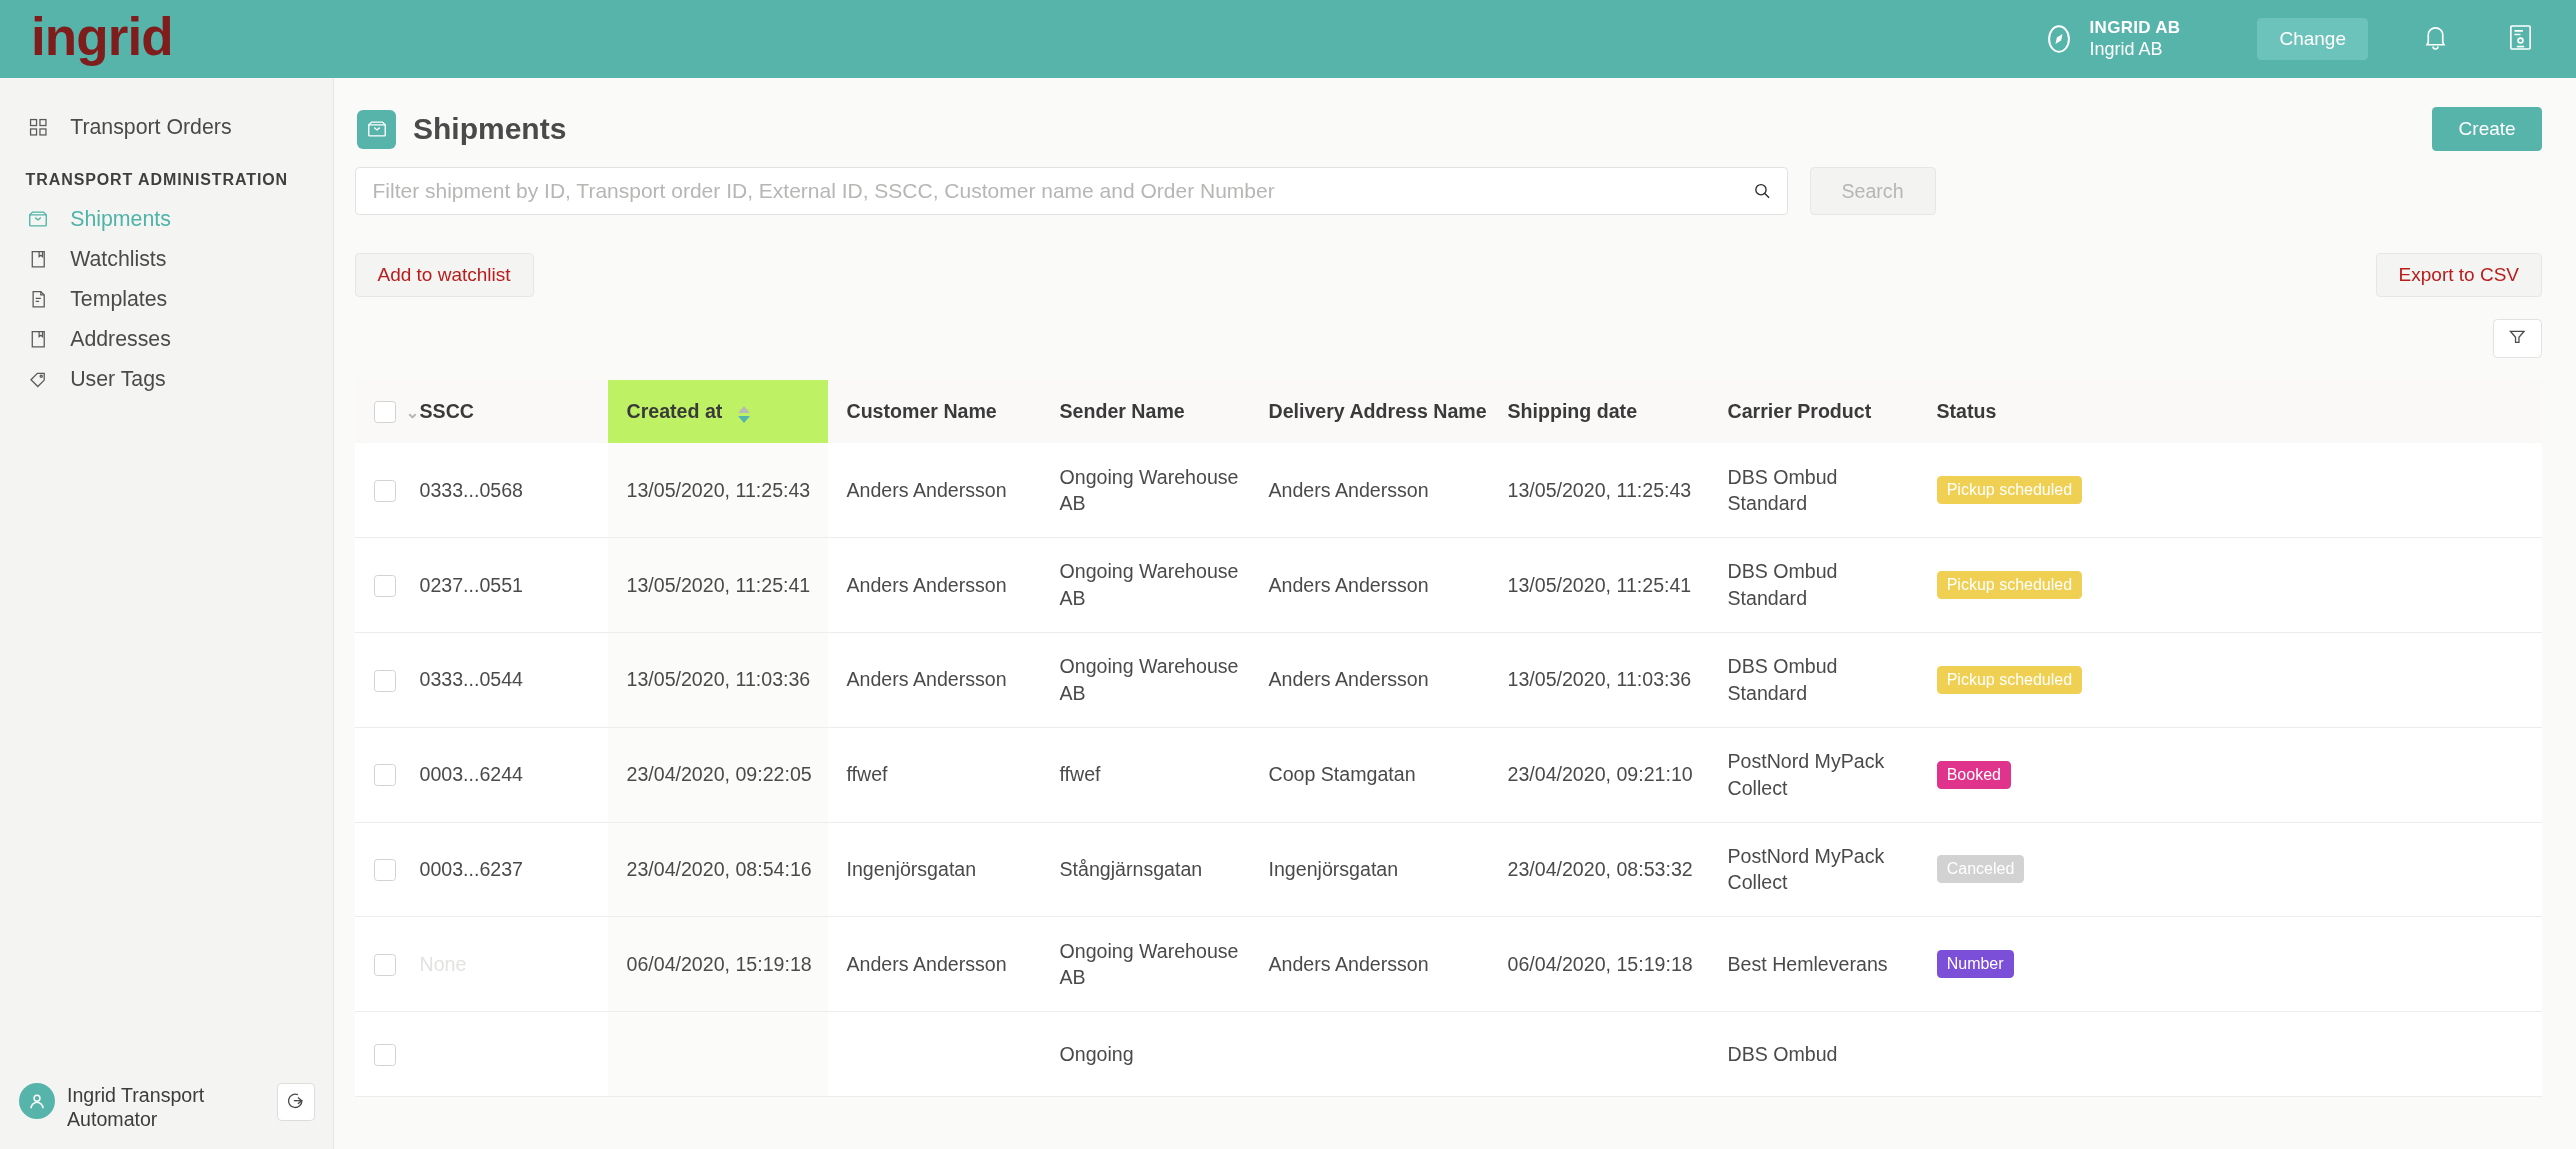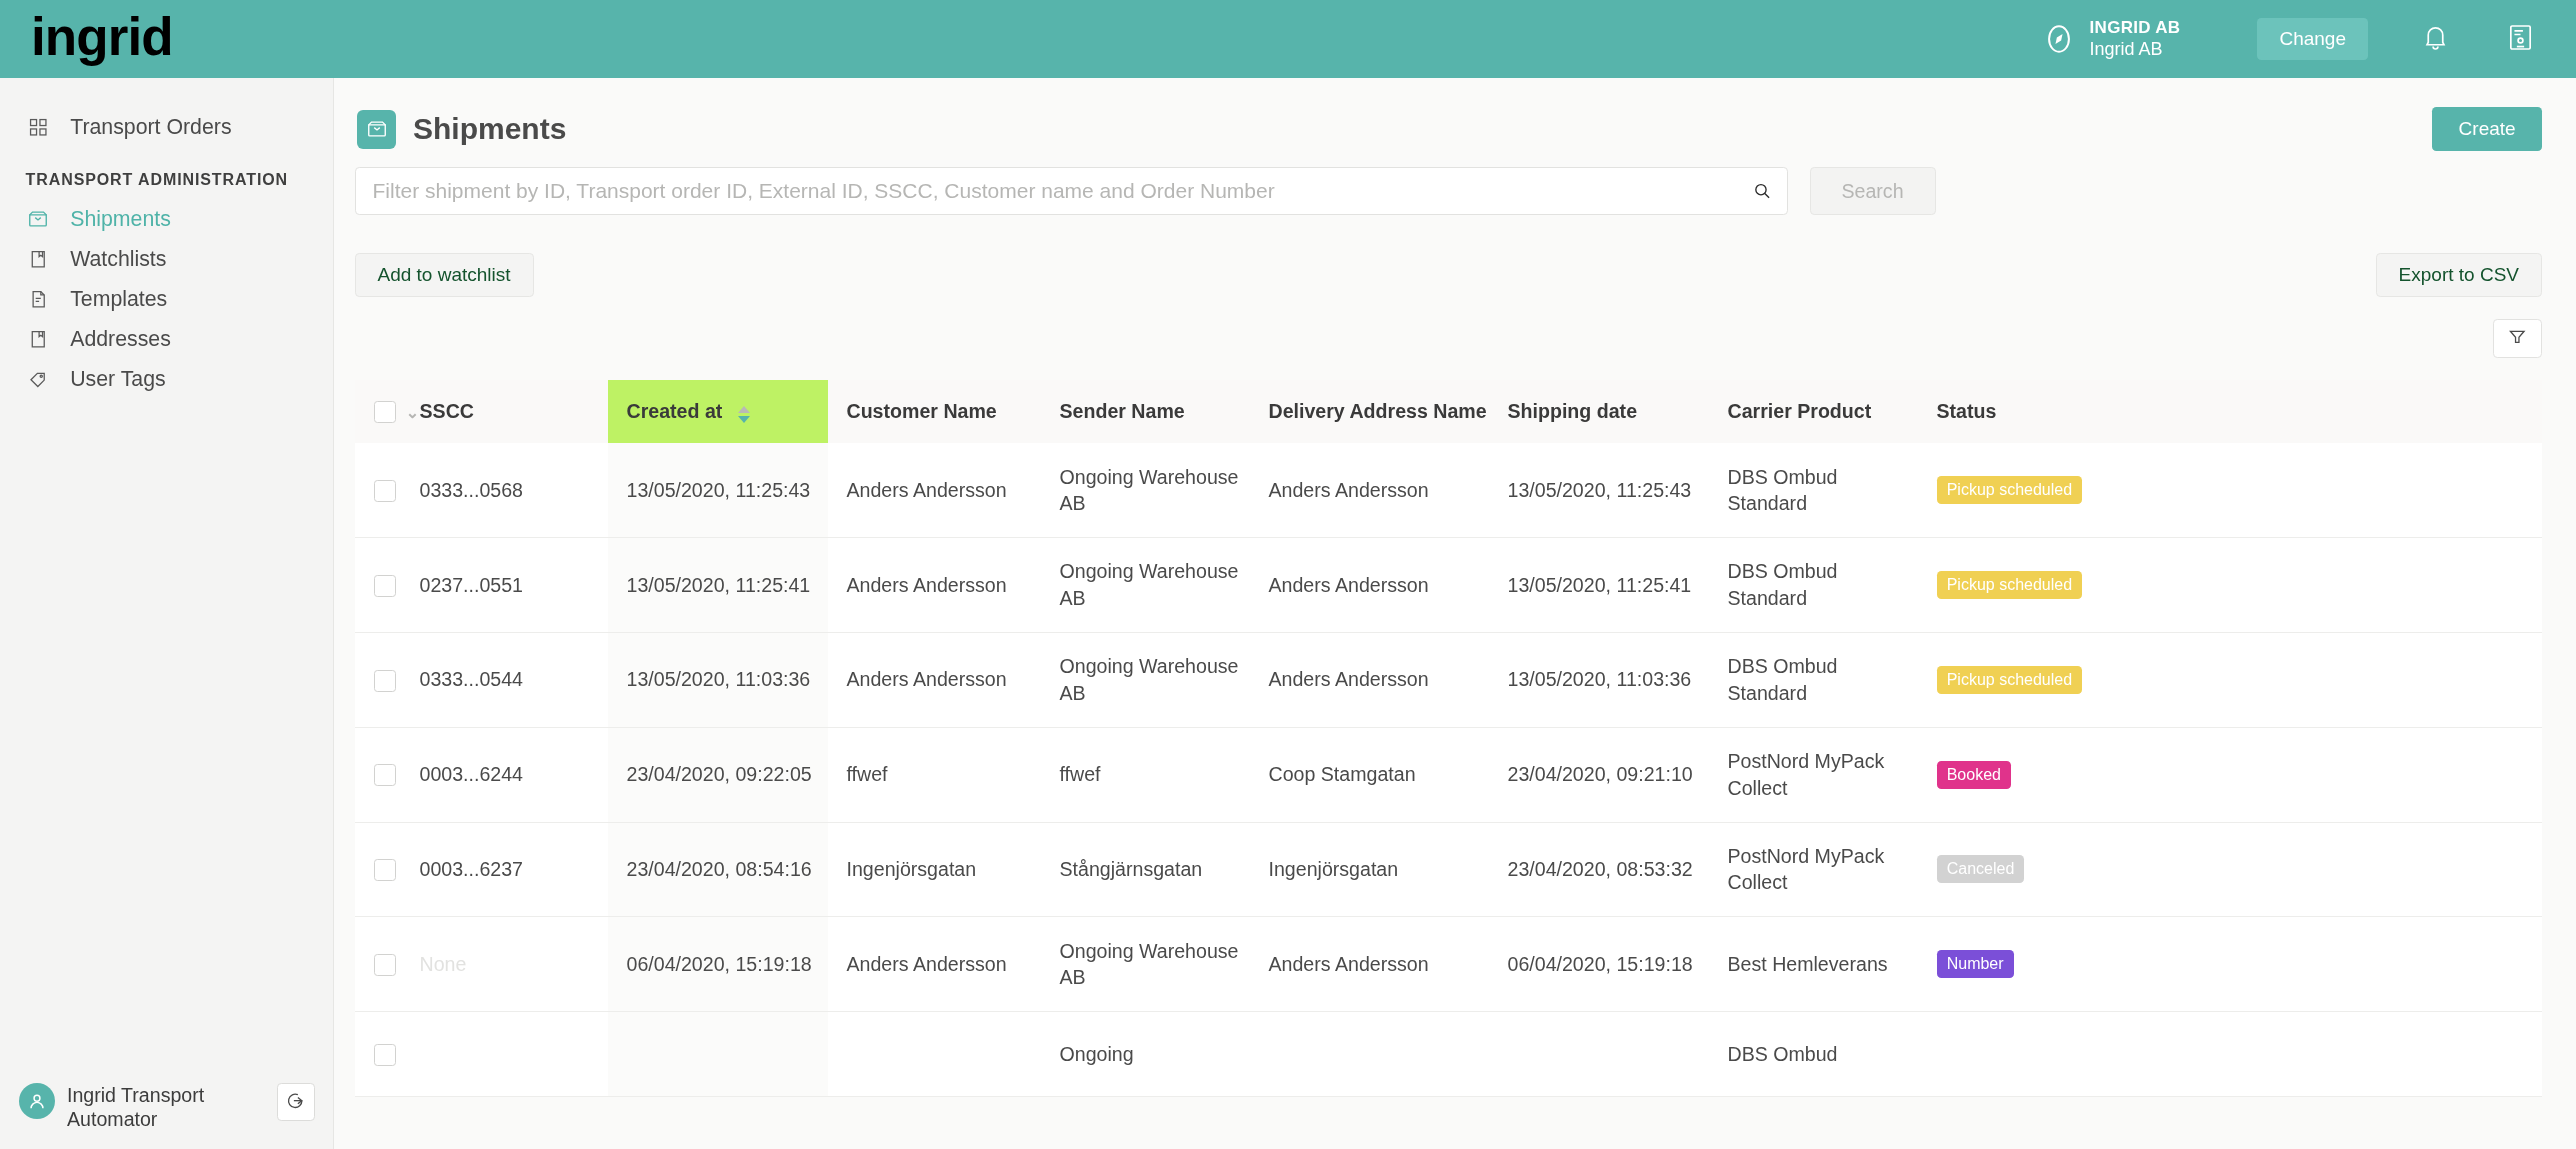--- a/index.html
+++ b/index.html
@@ -12,21 +12,21 @@
 
   
   .topbar {
     position: absolute; top: 0; left: 0;
     width: 2576px; height: 78px;
     background: #57b4ab;
     display: flex; align-items: center;
   }
   .logo {
     margin-left: 31px;
-    color: #000000;
+    color: #7f1d1d;
     font-size: 53px;
     font-weight: 700;
     letter-spacing: -0.9px;
     line-height: 1;
     position: relative;
     top: -2.6px;
   }
   .topbar-right {
     position: absolute; right: 0; top: 0; height: 78px;
     display: flex; align-items: center;
@@ -184,21 +184,21 @@
   }
 
   .action-row {
     display: flex; align-items: center;
     padding: 38px 34px 0 20.5px;
   }
   .ghost-btn {
     height: 44px;
     background: #f4f4f3;
     border: 0.9px solid #e6e6e4; border-radius: 4.3px;
-    color: #14532d;
+    color: #b91c1c;
     font-family: inherit; font-size: 19px;
     padding: 0 22px;
     cursor: default;
   }
   .filter-row {
     display: flex; justify-content: flex-end;
     padding: 22px 34px 0 0;
   }
   .filter-btn {
     width: 49px; height: 39px;

